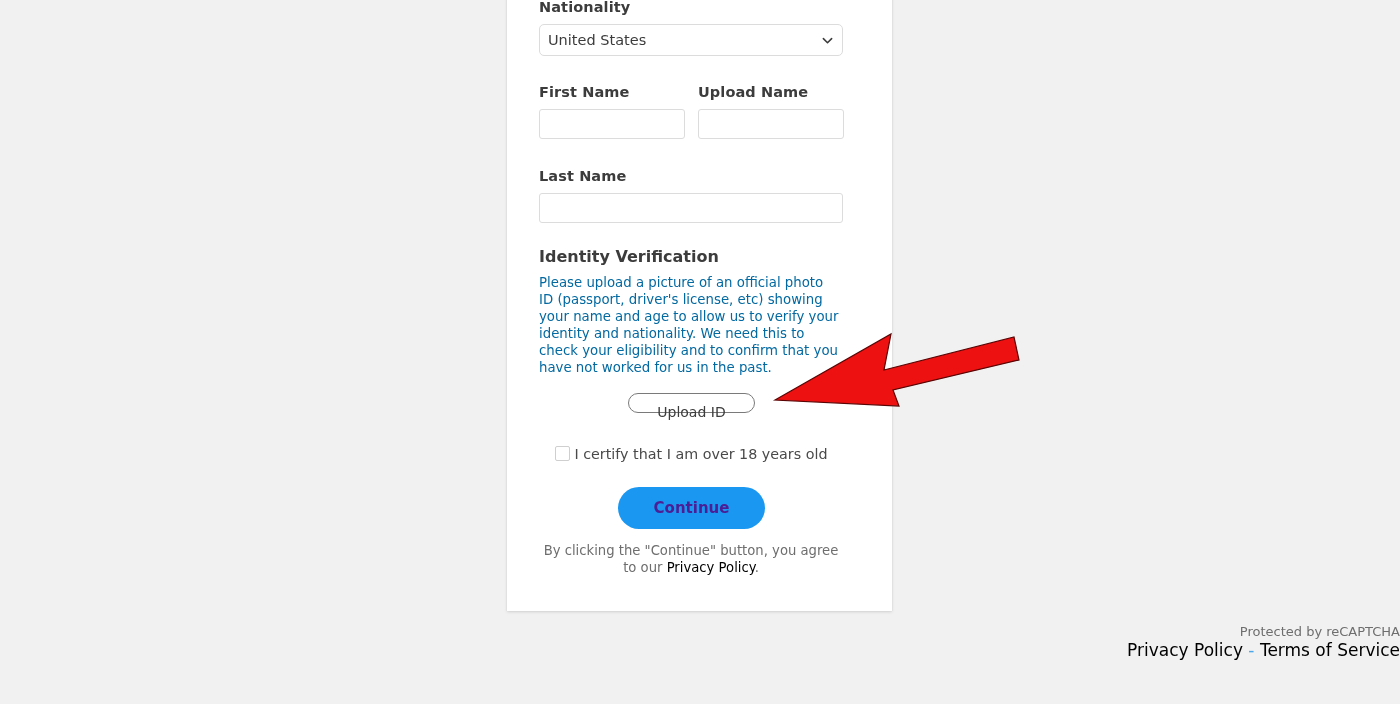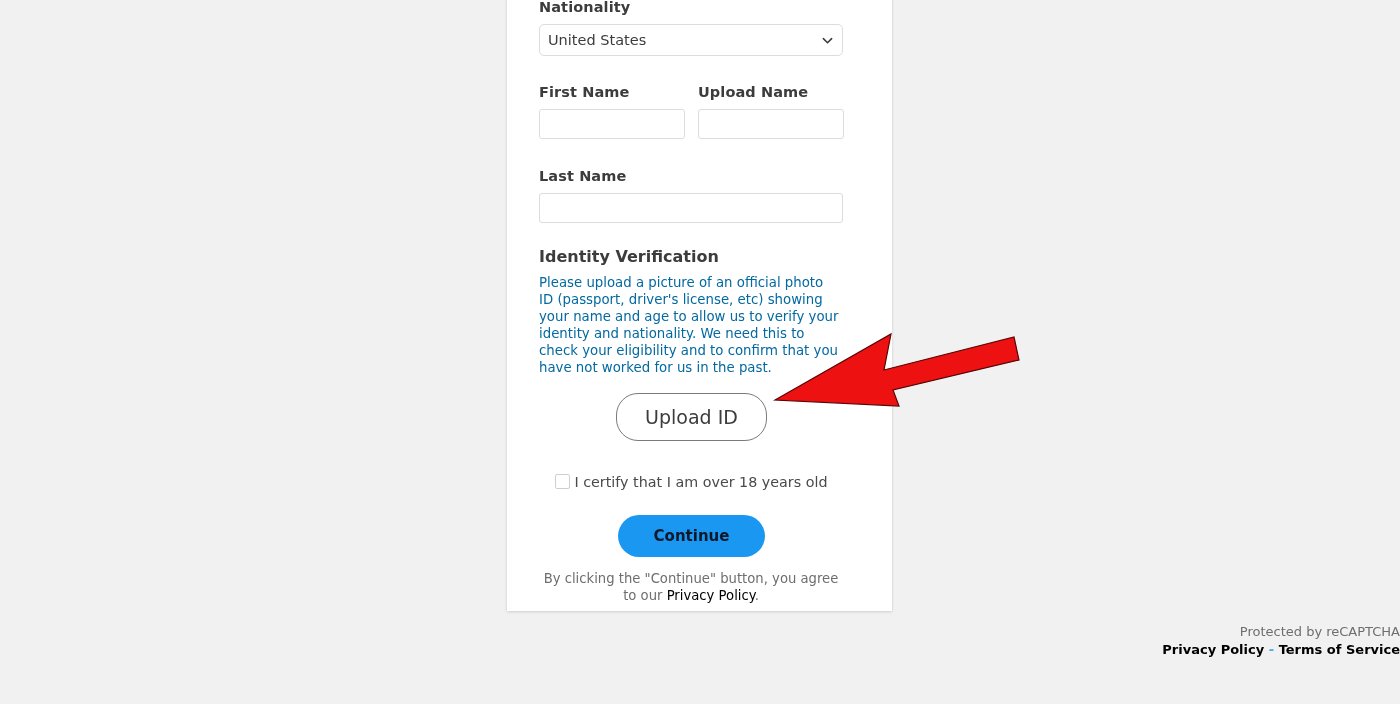--- a/index.html
+++ b/index.html
@@ -121,24 +121,24 @@
   .upload-row {
     display: flex;
     justify-content: center;
     margin-top: 17px;
   }
   .upload-btn {
     border: 1.4px solid #7a7a7a;
     border-radius: 22px;
     background: #fff;
     color: #3c3c3c;
-    font-size: 19px;
+    font-size: 14px;
     font-weight: normal;
     padding: 0 28px;
-    height: 48px;
+    height: 20px;
     line-height: 36px;
     cursor: pointer;
     font-family: "DejaVu Sans", "Liberation Sans", sans-serif;
   }
 
   
   .certify-row {
     display: flex;
     align-items: center;
     justify-content: center;
@@ -161,21 +161,21 @@
   }
 
   
   .continue-row {
     display: flex;
     justify-content: center;
     margin-top: 25px;
   }
   .continue-btn {
     background: #1a97f0;
-    color: #0f172a;
+    color: #4c1d95;
     border: none;
     border-radius: 21px;
     font-size: 15px;
     font-weight: bold;
     height: 42px;
     padding: 0 36px;
     cursor: pointer;
     font-family: "DejaVu Sans", "Liberation Sans", sans-serif;
   }
 
@@ -200,23 +200,22 @@
     top: 623px;
     width: 1400px;
     text-align: right;
   }
   .recaptcha-line1 {
     font-size: 13px;
     color: #6e6e6e;
     line-height: 18px;
   }
   .recaptcha-line2 {
-    font-size: 13px;
+    font-size: 17px;
     line-height: 18px;
-    font-weight: bold;
   }
   .recaptcha-sep { color: #4aa8e8; }
 
   
   .arrow-overlay {
     position: absolute;
     left: 0;
     top: 0;
     width: 1400px;
     height: 704px;

